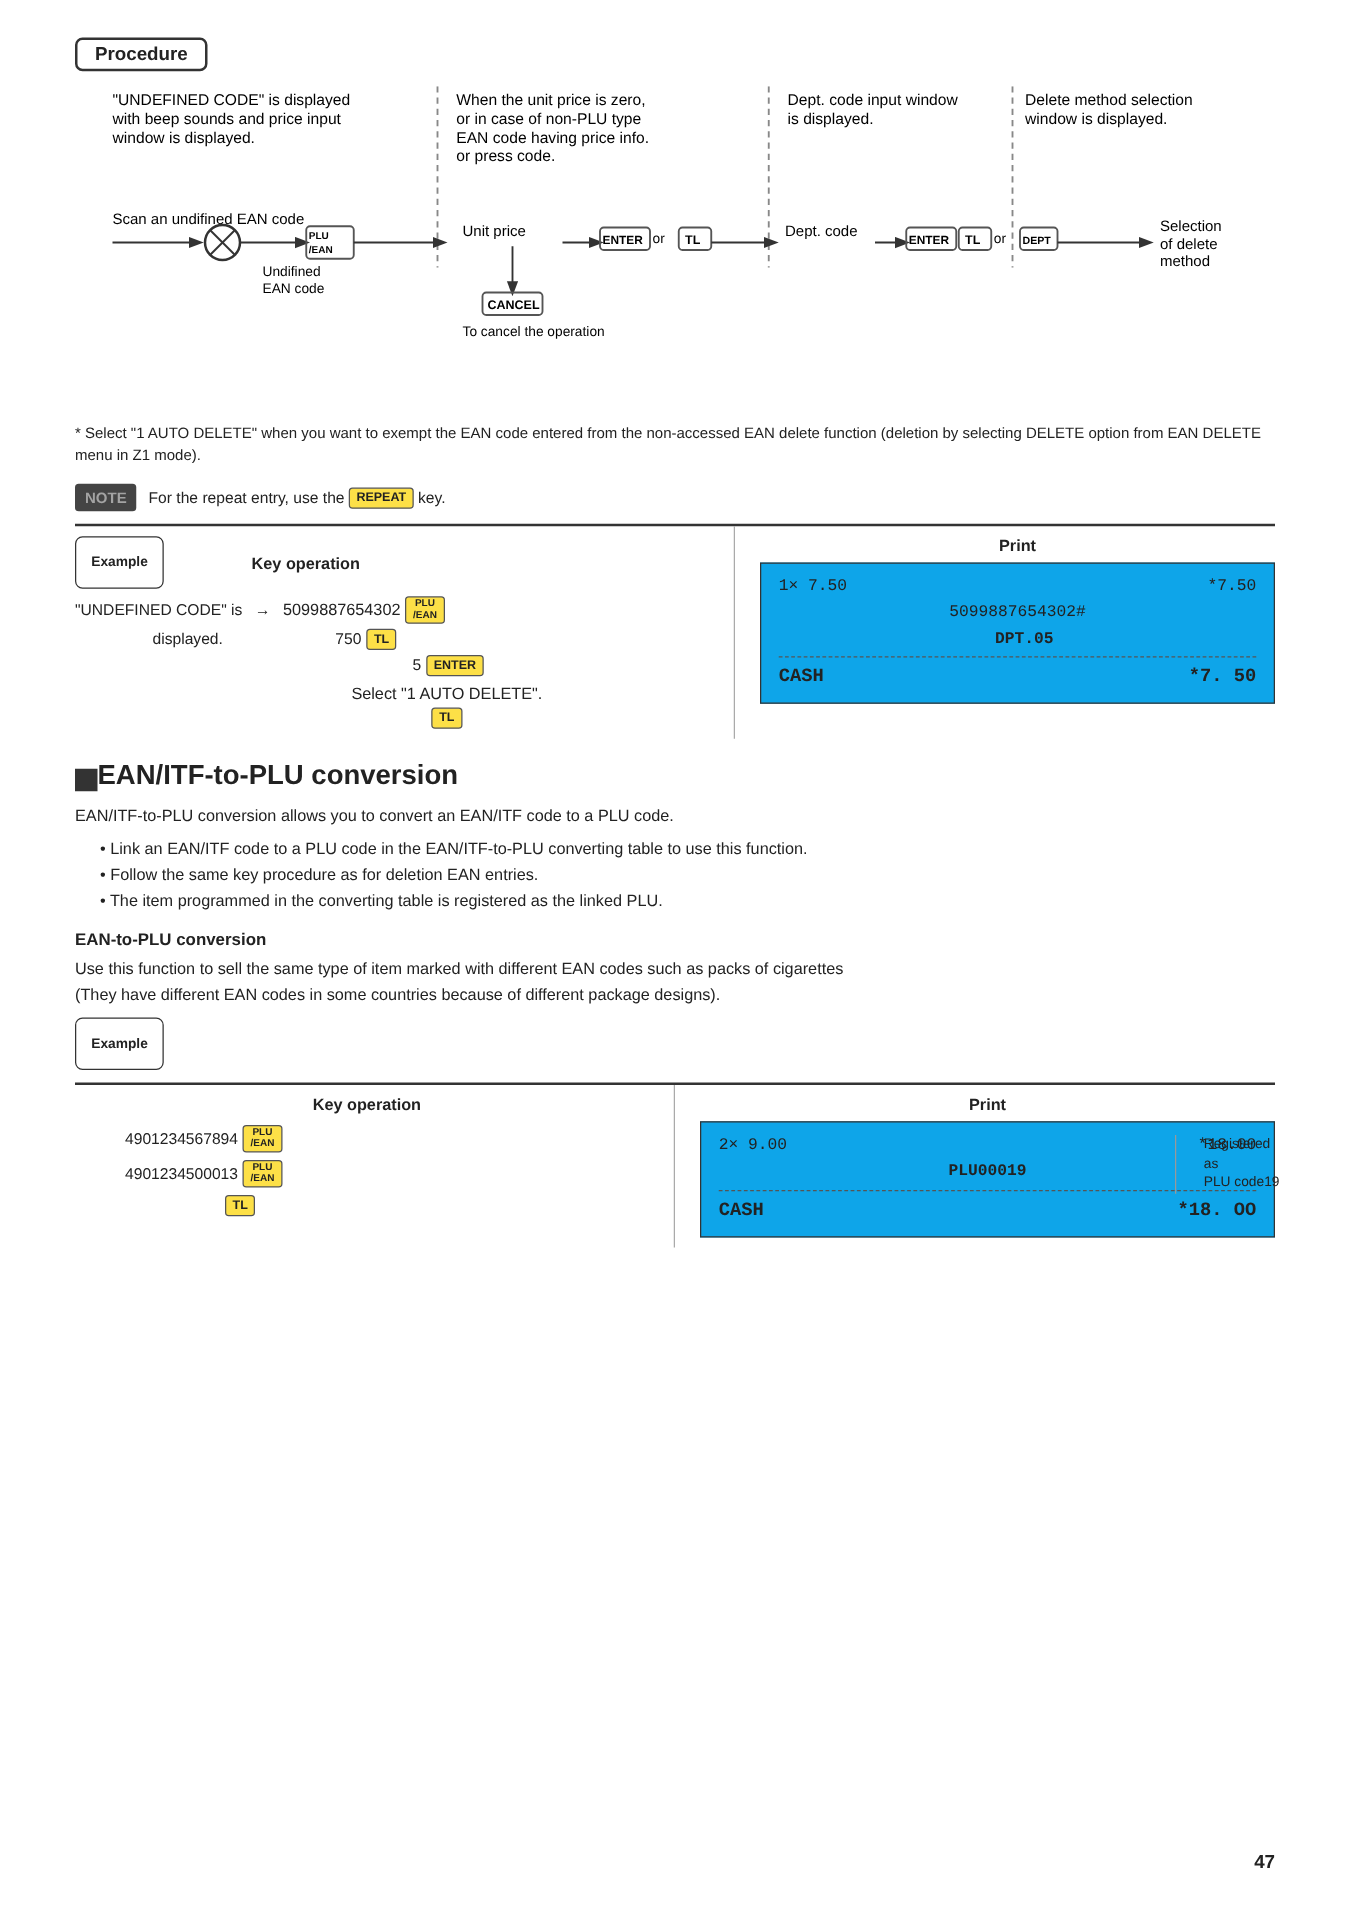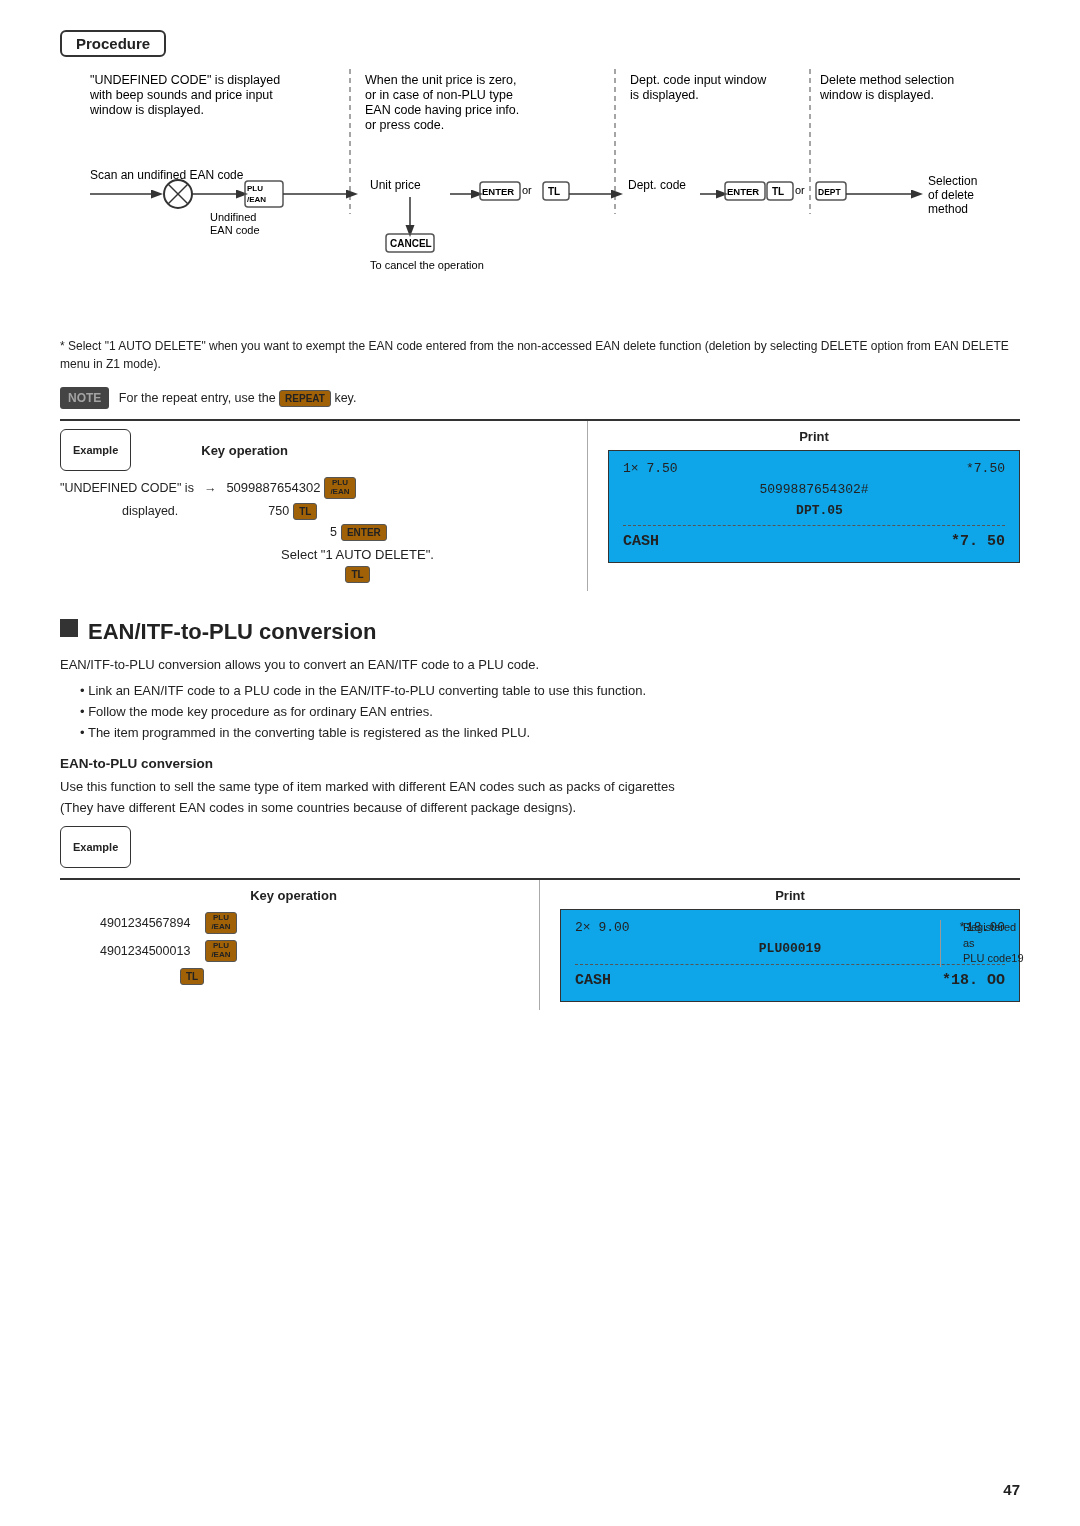--- a/index.html
+++ b/index.html
@@ -27,21 +27,21 @@
 
     
     .key-btn {
       display: inline-block;
       border: 1.5px solid #555;
       border-radius: 3px;
       padding: 1px 5px;
       font-size: 10px;
       font-weight: bold;
       line-height: 1.3;
-      background: #a16207;
+      background: #fde047;
       vertical-align: middle;
       text-align: center;
     }
     .key-btn-2line {
       line-height: 1.1;
       font-size: 8px;
     }
 
     
     .note-row {
@@ -134,23 +134,22 @@
     .key-op-row {
       display: flex;
       align-items: center;
       margin: 4px 0;
       font-size: 12.5px;
     }
 
     
     .section-header {
       display: flex;
-      align-items: flex-start;
-      gap: 10px;
-      margin: 28px 0 10px 0;
+      align-items: flex-end;
+      margin: 16px 0 10px 0;
     }
     .section-square {
       width: 18px; height: 18px;
       background: #333;
       flex-shrink: 0;
     }
     .section-title {
       font-size: 22px;
       font-weight: bold;
     }
@@ -240,21 +239,21 @@
 
     .key-op-stack {
       display: flex;
       flex-direction: column;
       align-items: flex-start;
       padding-left: 40px;
     }
     .key-op-line {
       display: flex;
       align-items: center;
-      gap: 15px;
+      gap: 4px;
       margin: 3px 0;
       font-size: 12.5px;
     }
 
     .select-auto {
       text-align: center;
       margin: 6px 0 4px 80px;
       font-size: 13px;
     }
 
@@ -435,21 +434,21 @@
 
   <div class="section-header">
     <div class="section-square"></div>
     <span class="section-title">EAN/ITF-to-PLU conversion</span>
   </div>
 
   <div class="body-text">EAN/ITF-to-PLU conversion allows you to convert an EAN/ITF code to a PLU code.</div>
 
   <ul class="bullet-list">
     <li>Link an EAN/ITF code to a PLU code in the EAN/ITF-to-PLU converting table to use this function.</li>
-    <li>Follow the mode key procedure as for ordinary EAN entries.</li>
+    <li>Follow the same key procedure as for deletion EAN entries.</li>
     <li>The item programmed in the converting table is registered as the linked PLU.</li>
   </ul>
 
   <div class="subsection-title">EAN-to-PLU conversion</div>
   <div class="body-text">
     Use this function to sell the same type of item marked with different EAN codes such as packs of cigarettes<br>
     (They have different EAN codes in some countries because of different package designs).
   </div>
 
   <div class="example-inline">

